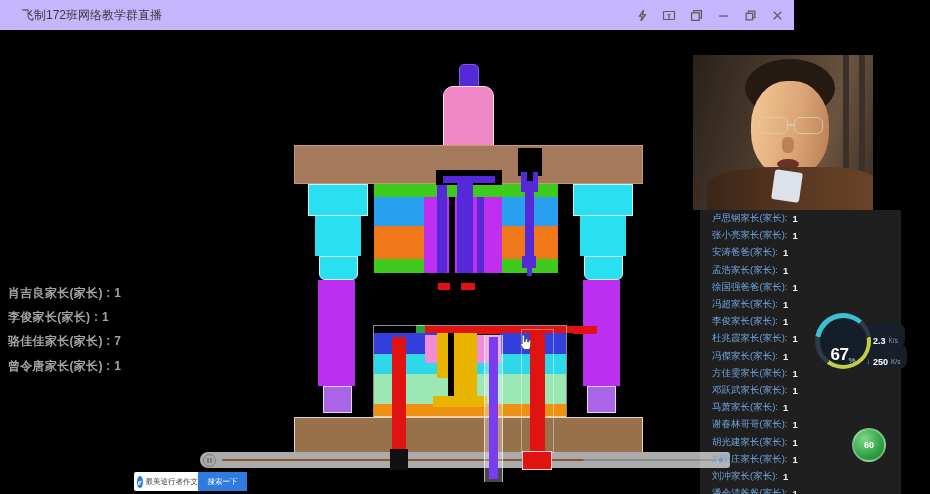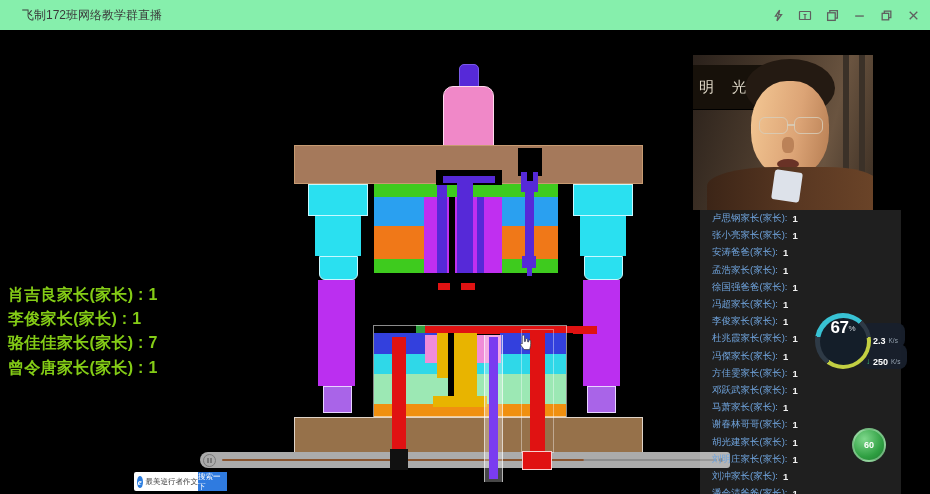--- a/index.html
+++ b/index.html
@@ -1,39 +1,39 @@
 <!DOCTYPE html>
 <html><head>
 <meta charset="utf-8">
 <style>
   html,body{margin:0;padding:0;background:#444;}
   .screen{position:relative;width:930px;height:494px;overflow:hidden;background:#000;
           font-family:"Liberation Sans",sans-serif;}
   
-  .titlebar{position:absolute;left:0;top:0;width:930px;height:30px;background:#86efac;
+  .titlebar{position:absolute;left:0;top:0;width:794px;height:30px;background:#c4b5fd;
             border-bottom:1px solid #d9d9d9;display:flex;align-items:center;}
   .titlebar .title{margin-left:22px;font-size:12px;color:#3a3a3a;}
   .tb-controls{position:absolute;right:8px;top:0;height:30px;display:flex;align-items:center;gap:9px;}
   .tb-icon{width:18px;height:18px;display:flex;align-items:center;justify-content:center;cursor:default;}
   .tb-icon svg{stroke:#5f5f5f;fill:none;stroke-width:1.2;}
   
   .main{position:absolute;left:0;top:30px;width:930px;height:464px;background:#000;overflow:hidden;}
   .p{position:absolute;}
   
   .scrollbar{position:absolute;left:200px;top:422px;width:530px;height:16px;background:#ababab;
              border-radius:8px 3px 3px 8px;z-index:5;}
   .sb-btn{position:absolute;left:3px;top:1.5px;width:13px;height:13px;border:1.3px solid #7a7a7a;
           border-radius:50%;box-sizing:border-box;}
   .sb-btn i{position:absolute;top:3px;width:1.5px;height:5px;background:#7a7a7a;}
   .sb-brown{position:absolute;left:22px;top:6.8px;width:362px;height:2.4px;background:#8a5530;border-radius:2px;}
   .sb-gray{position:absolute;left:384px;top:7.4px;width:133px;height:1.4px;background:#8d8d8d;}
   .sb-dot{position:absolute;left:519px;top:5.6px;width:4px;height:4px;border-radius:50%;background:#777;}
   
   .chat{position:absolute;left:8px;top:255px;z-index:10;}
-  .crow{height:24.2px;font-size:16px;color:#84cc16;font-weight:600;letter-spacing:.3px;}
+  .crow{height:24.2px;font-size:12px;color:#a3a3a3;font-weight:600;letter-spacing:.3px;}
   
   .panel{position:absolute;left:700px;top:180px;width:201px;height:284px;z-index:8;
          background:rgba(255,255,255,0.12);overflow:hidden;}
   .vrow{height:17.2px;padding-left:12px;font-size:9.5px;display:flex;align-items:center;}
   .vn{color:#6fa3dc;}
   .vc{color:#f2f2f2;font-weight:bold;margin-left:5px;}
   .ball{position:absolute;left:152px;top:218px;width:34px;height:34px;border-radius:50%;
         background:radial-gradient(circle at 35% 30%,#7fd88c,#2f9f42 62%,#1d7a2e);
         border:2px solid rgba(255,255,255,.35);box-sizing:border-box;
         display:flex;align-items:center;justify-content:center;
@@ -64,32 +64,32 @@
   .pill{position:absolute;left:48px;height:15px;background:rgba(24,32,44,.95);border-radius:8px;
         display:flex;align-items:center;padding:10px 7px 0 5px;gap:3px;z-index:1;}
   .pill .arr{font-size:8px;font-weight:bold;}
   .pill .val{color:#fff;font-size:9px;font-weight:bold;}
   .pill .unit{color:#93a0ae;font-size:6.5px;}
   .arr-up{color:#3f8fe8}.arr-dn{color:#3fc878}
   .ring{position:absolute;left:2px;top:2px;width:56px;height:56px;border-radius:50%;z-index:2;
         background:conic-gradient(from -80deg,#38c2d4 0 34%,#2e3a46 34% 45%,#c2cf42 45% 82%,#2e3a46 82% 100%);
         display:flex;align-items:center;justify-content:center;}
   .ring-in{width:47px;height:47px;border-radius:50%;background:#141e29;display:flex;
-           align-items:flex-start;justify-content:center;color:#fff;}
+           align-items:flex-end;justify-content:center;color:#fff;}
   .ring-in .pc{font-size:17px;font-weight:bold;letter-spacing:-.5px;}
   .ring-in .sym{font-size:8px;color:#cfd6dd;margin-top:6px;}
   
   .popup{position:absolute;left:134px;top:442px;z-index:12;display:flex;}
   .popup .box{width:64px;height:19px;background:#fff;border-radius:2px 0 0 2px;display:flex;
               align-items:center;gap:3px;padding-left:3px;box-sizing:border-box;}
   .eicon{width:12px;height:12px;border-radius:50%;background:#2b7de0;color:#fff;font-size:9px;
          font-weight:bold;display:flex;align-items:center;justify-content:center;
          font-family:"Liberation Serif",serif;font-style:italic;}
   .popup .q{font-size:7.5px;color:#444;white-space:nowrap;}
-  .popup .btn{width:29px;height:19px;background:#2f7be0;color:#fff;font-size:7.5px;border:none;
+  .popup .btn{width:49px;height:19px;background:#2f7be0;color:#fff;font-size:7.5px;border:none;
               display:flex;align-items:center;justify-content:center;}
   .cursor{position:absolute;left:517px;top:303px;z-index:14;}
 </style>
 </head>
 <body>
 
 <div class="screen">
 
   <div class="titlebar">
     <span class="title">飞制172班网络教学群直播</span>
@@ -293,21 +293,20 @@
       <div class="vrow">
           <span class="vn">潘会清爸爸(家长):</span>
           <span class="vc">1</span>
         </div>
       <div class="ball">60</div>
     </div>
 
     <div class="webcam">
       <div class="shelf1"></div>
       <div class="shelf2"></div>
-      <div class="plaque">明 光</div>
       <div class="hair"></div>
       <div class="face"></div>
       <div class="glass gl"></div>
       <div class="glass gr"></div>
       <div class="bridge"></div>
       <div class="nose"></div>
       <div class="mouth"></div>
       <div class="jacket"></div>
       <div class="collar"></div>
     </div>

